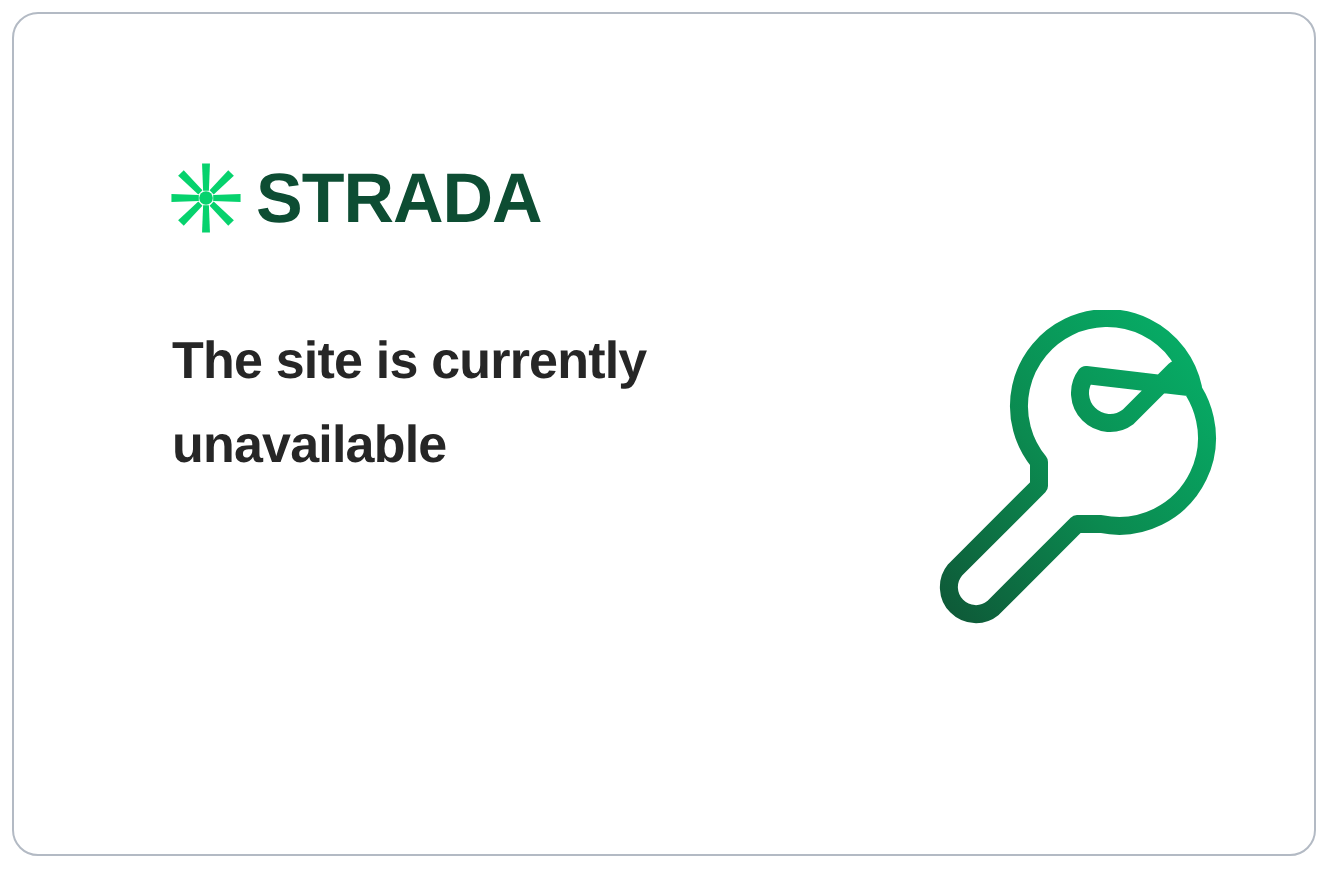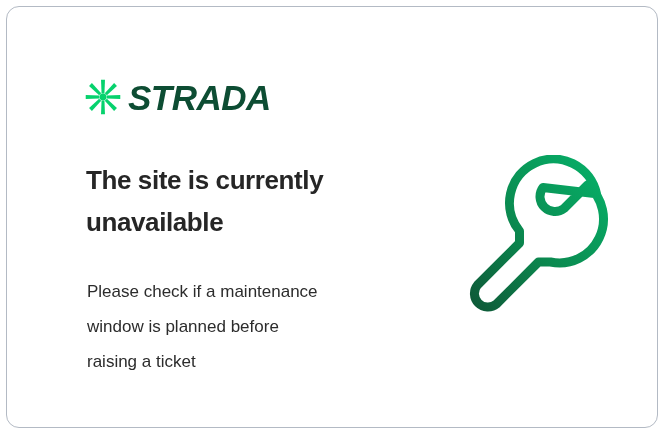--- a/index.html
+++ b/index.html
@@ -27,23 +27,22 @@
     border-radius: 13px;
     overflow: hidden;
   }
 
   
   .brand {
     position: absolute;
     left: 78px;
     top: 70px;
     display: flex;
-    align-items: center;
+    align-items: flex-end;
     height: 40px;
-    font-style: italic;
   }
   .brand-mark {
     width: 36px;
     height: 36px;
     display: block;
     flex: 0 0 auto;
   }
   .brand-word {
     margin-left: 7px;
     font-size: 35px;
@@ -127,25 +126,20 @@
 
           <circle cx="50" cy="50" r="9.5"></circle>
         </g>
       </svg>
     </span>
     <span class="brand-word">STRADA</span>
   </div>
 
   <h1 class="headline">The site is currently unavailable</h1>
 
-  <p class="body-copy">
-    <span class="copy-line">Please check if a maintenance</span>
-    <span class="copy-line">window is planned before</span>
-    <span class="copy-line">raising a ticket</span>
-  </p>
 
   <div class="wrench-art">
     <svg viewBox="0 0 160 164" xmlns="http://www.w3.org/2000/svg" aria-hidden="true">
       <defs>
         <linearGradient id="wrenchGrad" x1="0" y1="1" x2="1" y2="0">
           <stop offset="0%" stop-color="#0e5a38"></stop>
           <stop offset="45%" stop-color="#0b8a50"></stop>
           <stop offset="100%" stop-color="#06b169"></stop>
         </linearGradient>
       </defs>

